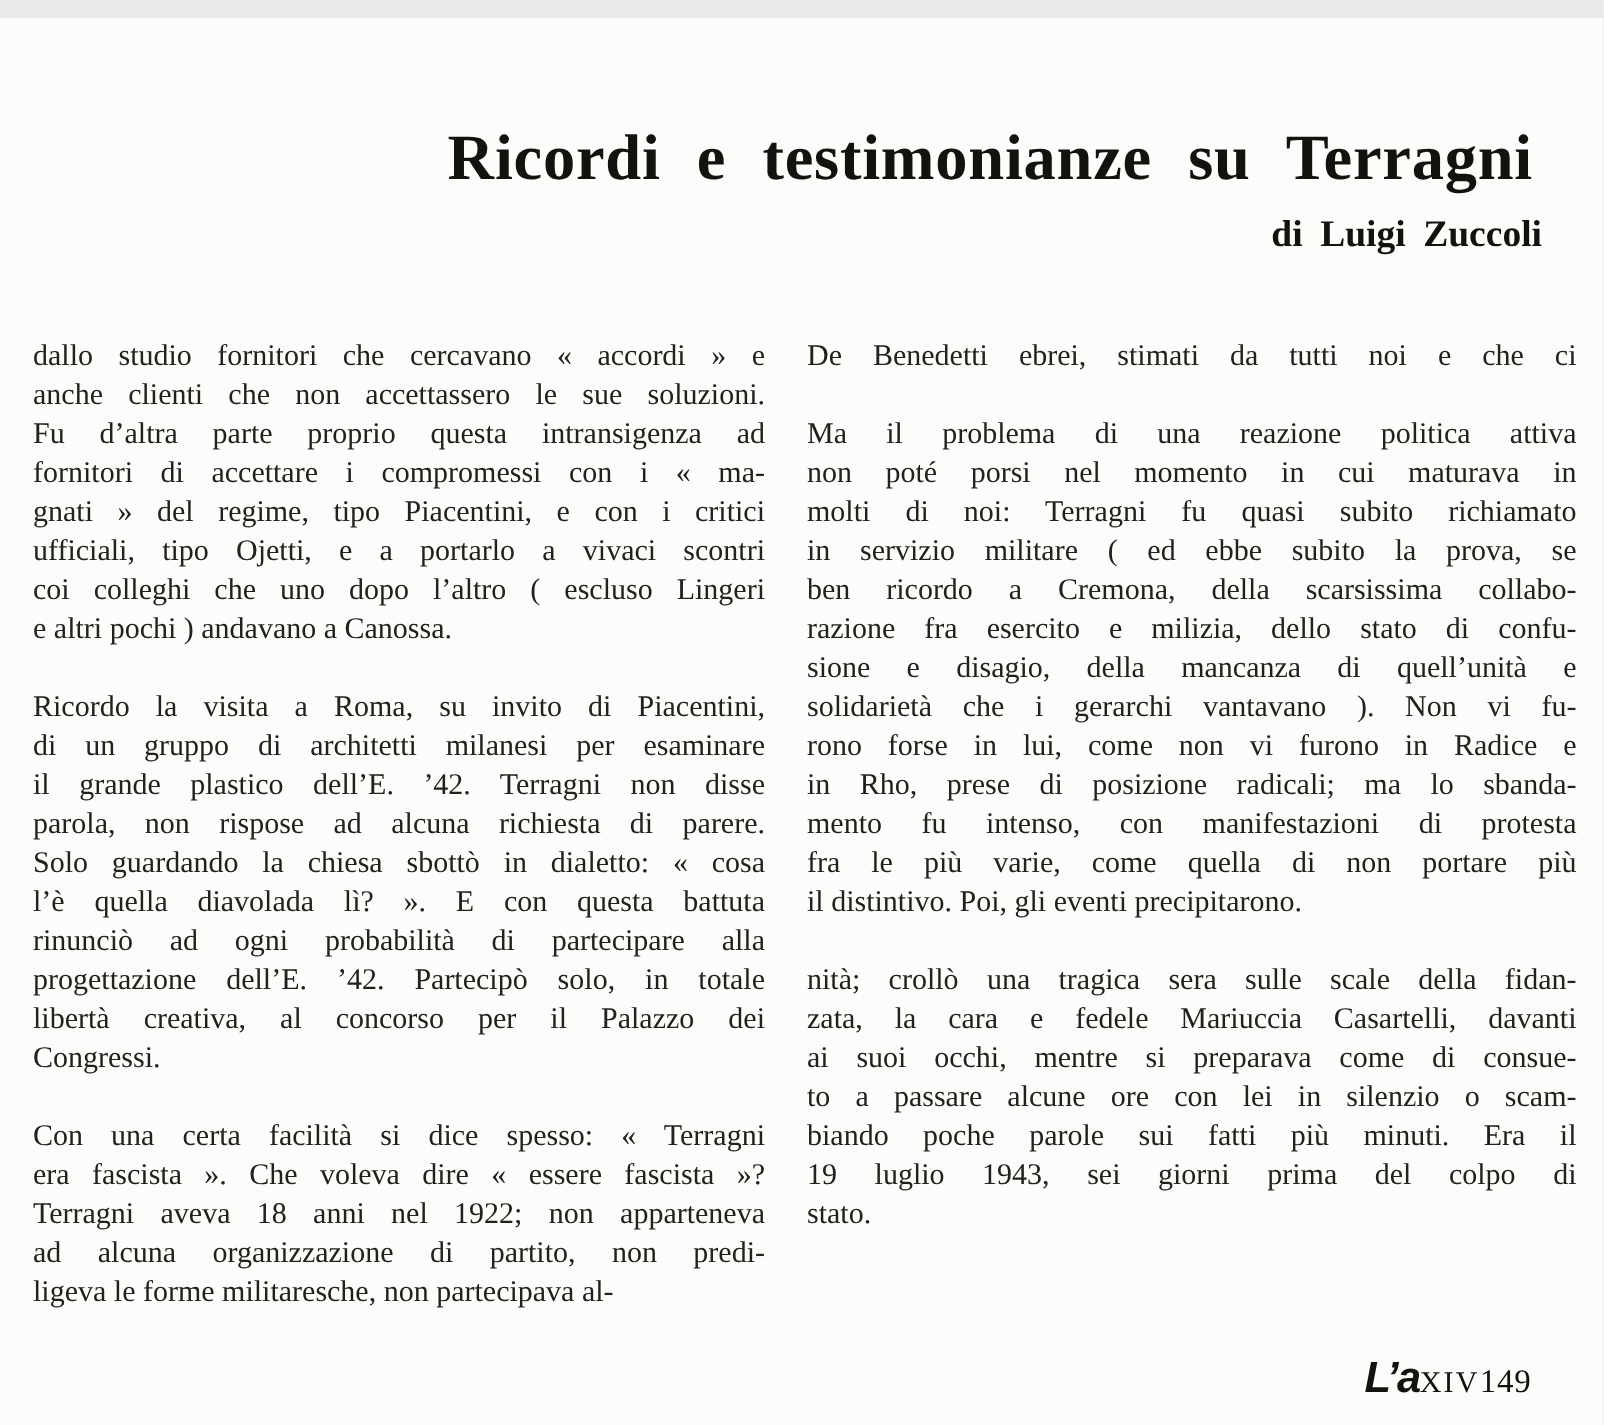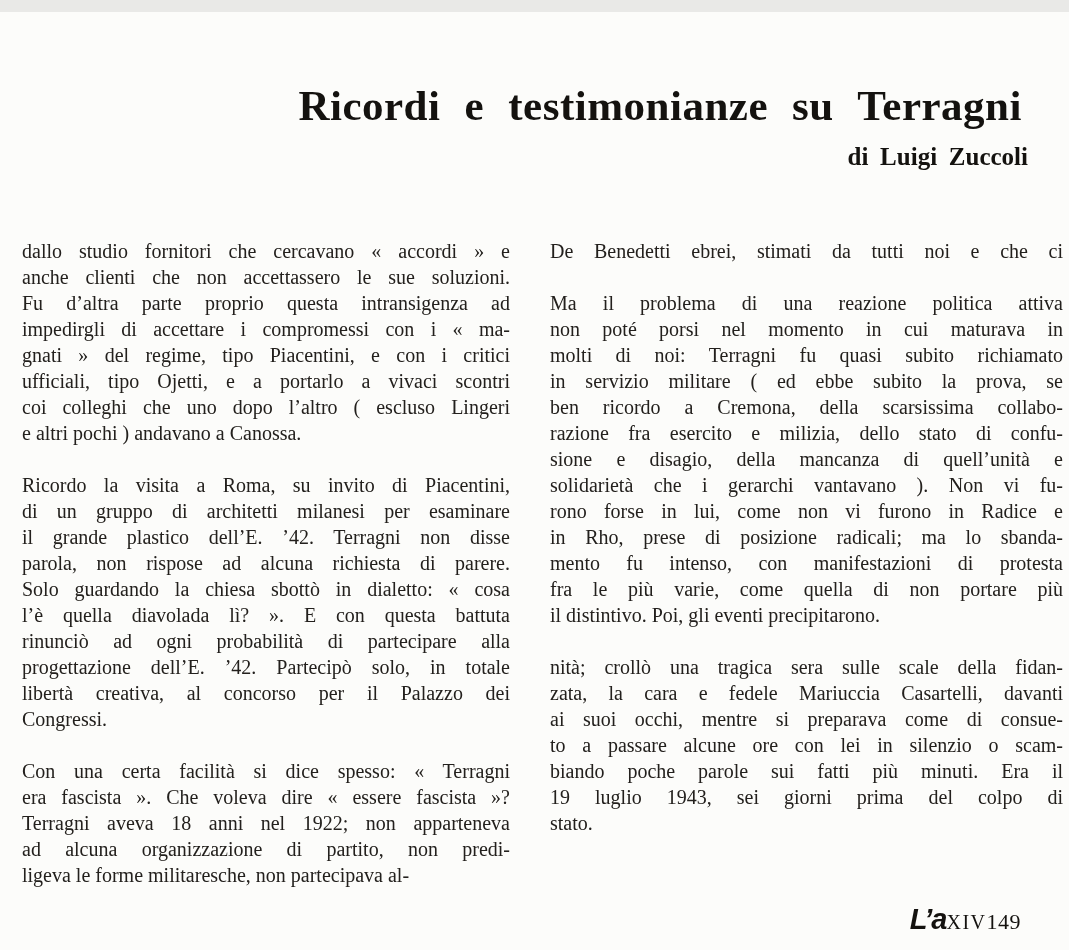--- a/index.html
+++ b/index.html
@@ -37,24 +37,24 @@
     margin-right: -6px;
     font-size: 25px;
     font-weight: bold;
     word-spacing: 0.22em;
     color: var(--title-ink, #14120f);
   }
 
   
   .article-body {
     position: absolute;
-    top: 226px;
+    top: 212px;
     left: 22px;
     display: flex;
-    gap: 40px;
+    gap: 28px;
   }
   .column { flex: 0 0 auto; }
   .column-left  { width: 488px; }
   .column-right { width: 513px; }
   .paragraph { margin: 0 0 26px 0; }
   .paragraph:last-child { margin-bottom: 0; }
   .line {
     font-size: 20px;
     line-height: 26px;
     text-align: justify;
@@ -97,21 +97,21 @@
     <h1 class="article-title">Ricordi e testimonianze su Terragni</h1>
     <div class="article-byline">di Luigi Zuccoli</div>
   </header>
 
   <main class="article-body">
     <section class="column column-left">
         <div class="paragraph">
           <div class="line">dallo studio fornitori che cercavano « accordi » e</div>
           <div class="line">anche clienti che non accettassero le sue soluzioni.</div>
           <div class="line">Fu d’altra parte proprio questa intransigenza ad</div>
-          <div class="line">impedirgli di accettare i compromessi con i « ma-</div>
+          <div class="line">fornitori di accettare i compromessi con i « ma-</div>
           <div class="line">gnati » del regime, tipo Piacentini, e con i critici</div>
           <div class="line">ufficiali, tipo Ojetti, e a portarlo a vivaci scontri</div>
           <div class="line">coi colleghi che uno dopo l’altro ( escluso Lingeri</div>
           <div class="line last">e altri pochi ) andavano a Canossa.</div>
         </div>
         <div class="paragraph">
           <div class="line">Ricordo la visita a Roma, su invito di Piacentini,</div>
           <div class="line">di un gruppo di architetti milanesi per esaminare</div>
           <div class="line">il grande plastico dell’E. ’42. Terragni non disse</div>
           <div class="line">parola, non rispose ad alcuna richiesta di parere.</div>

